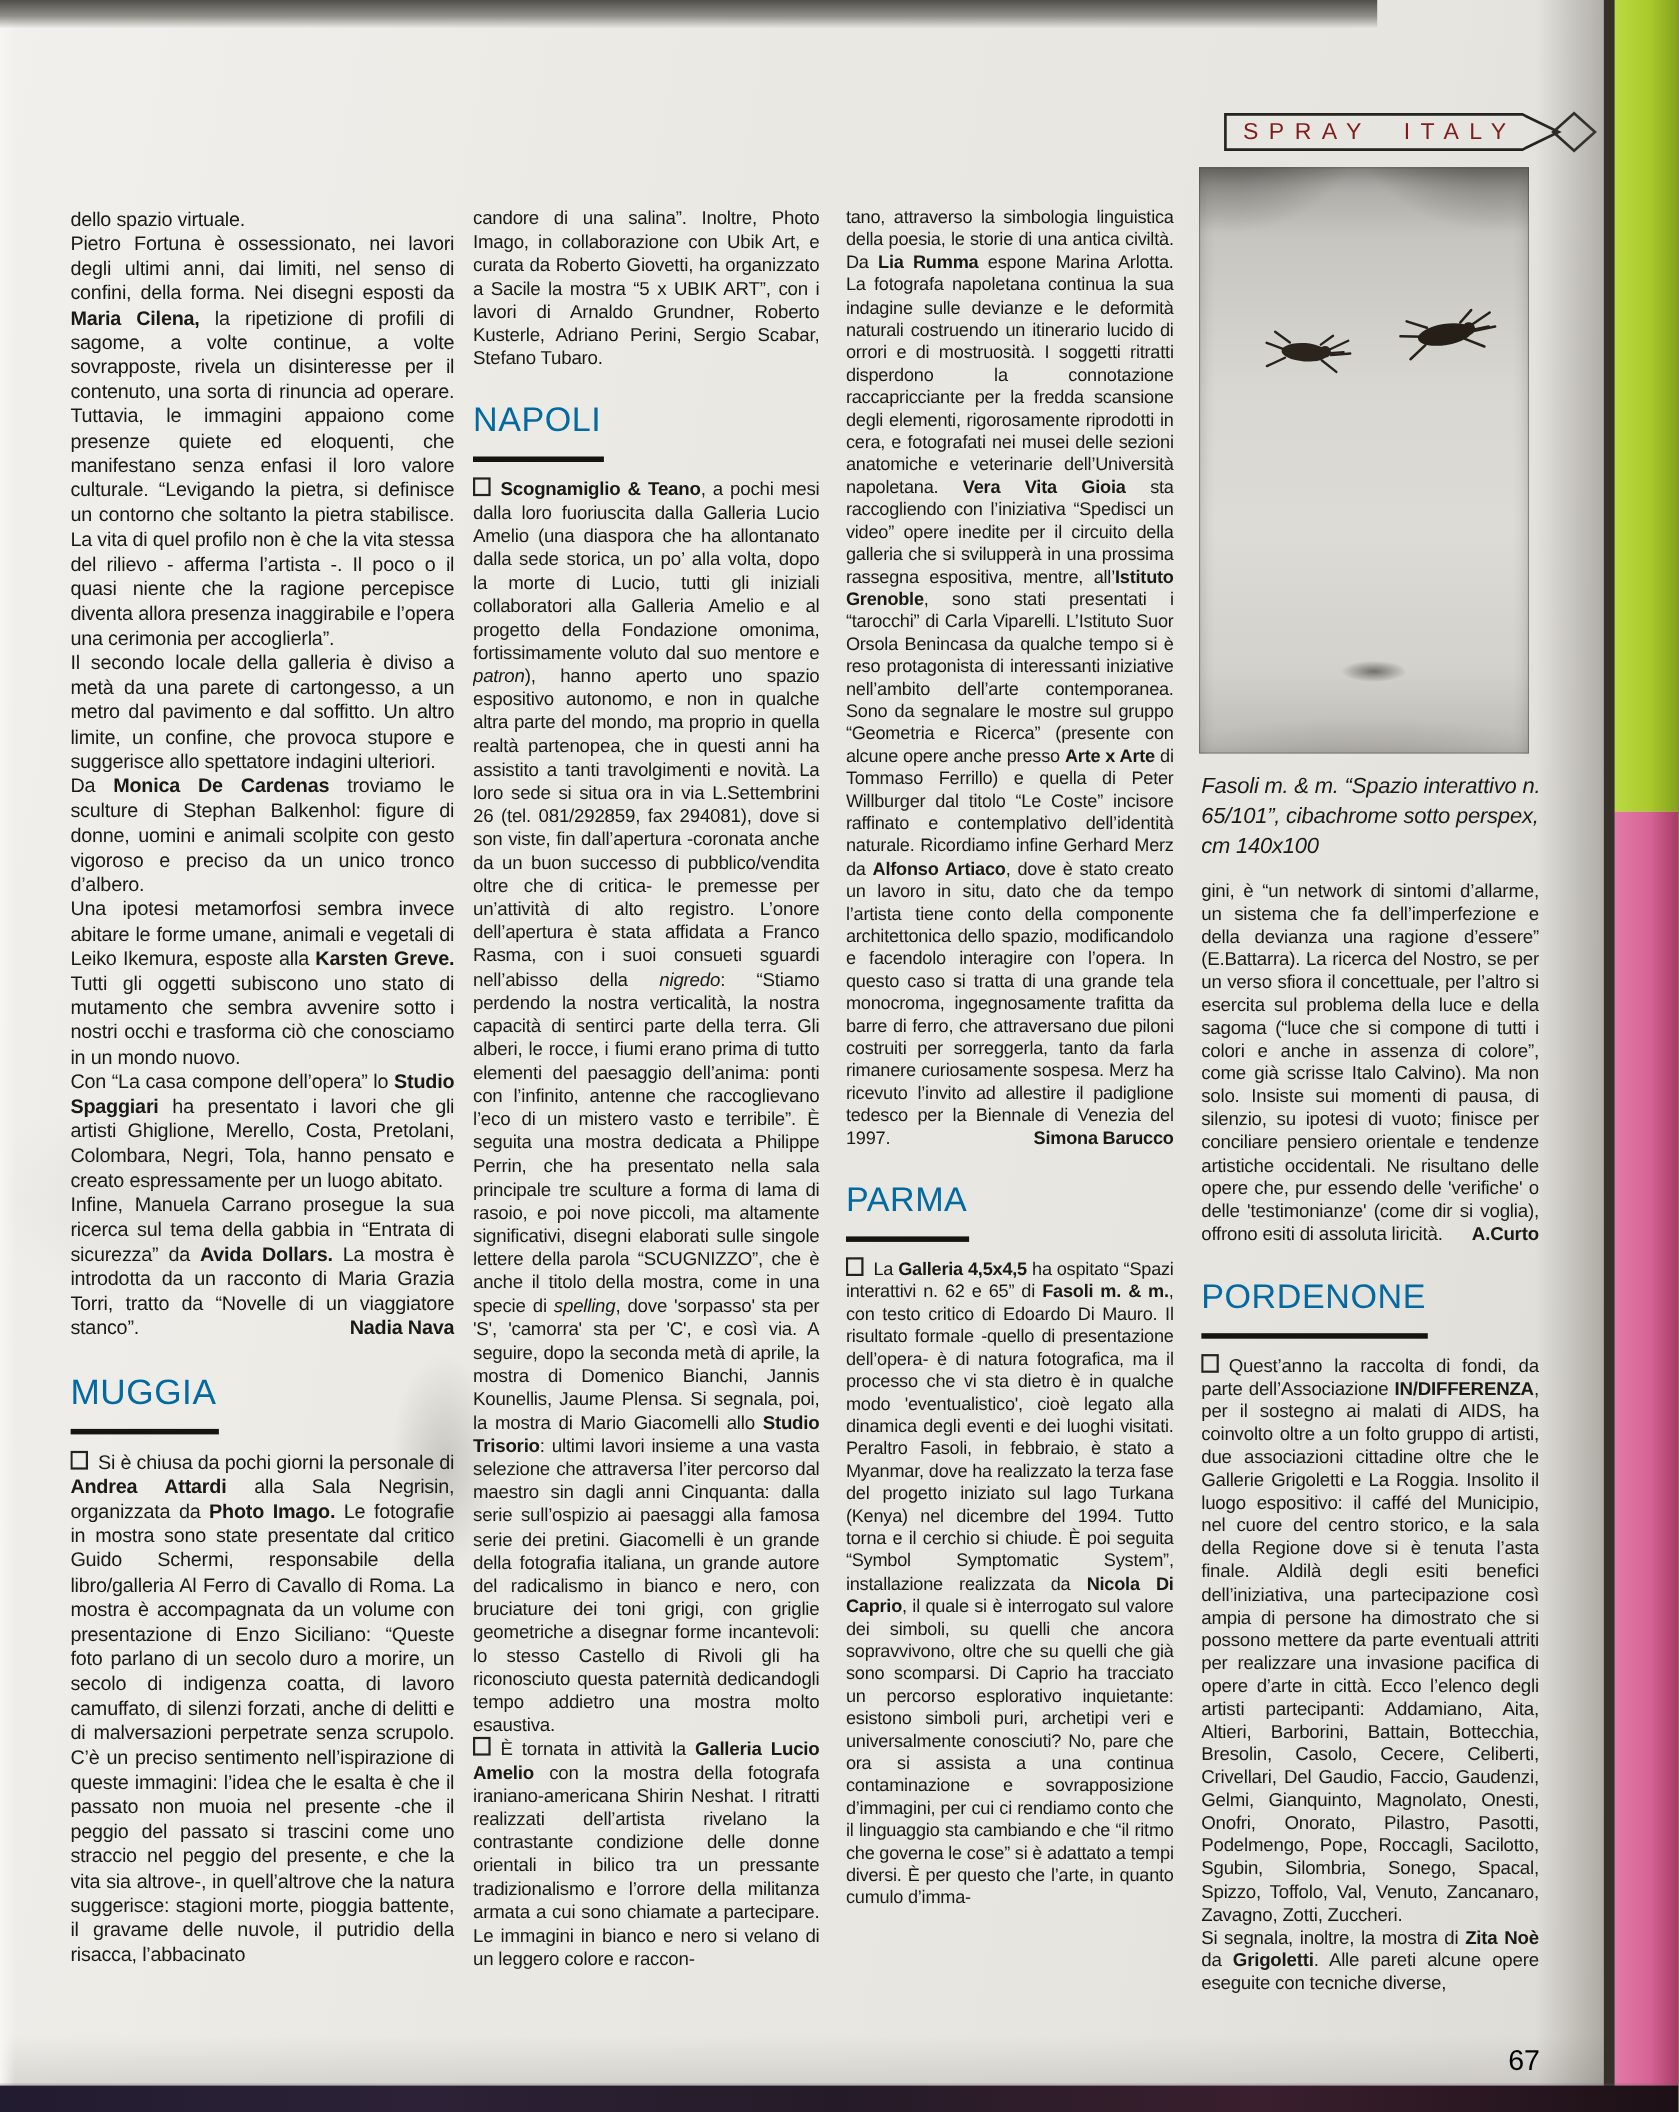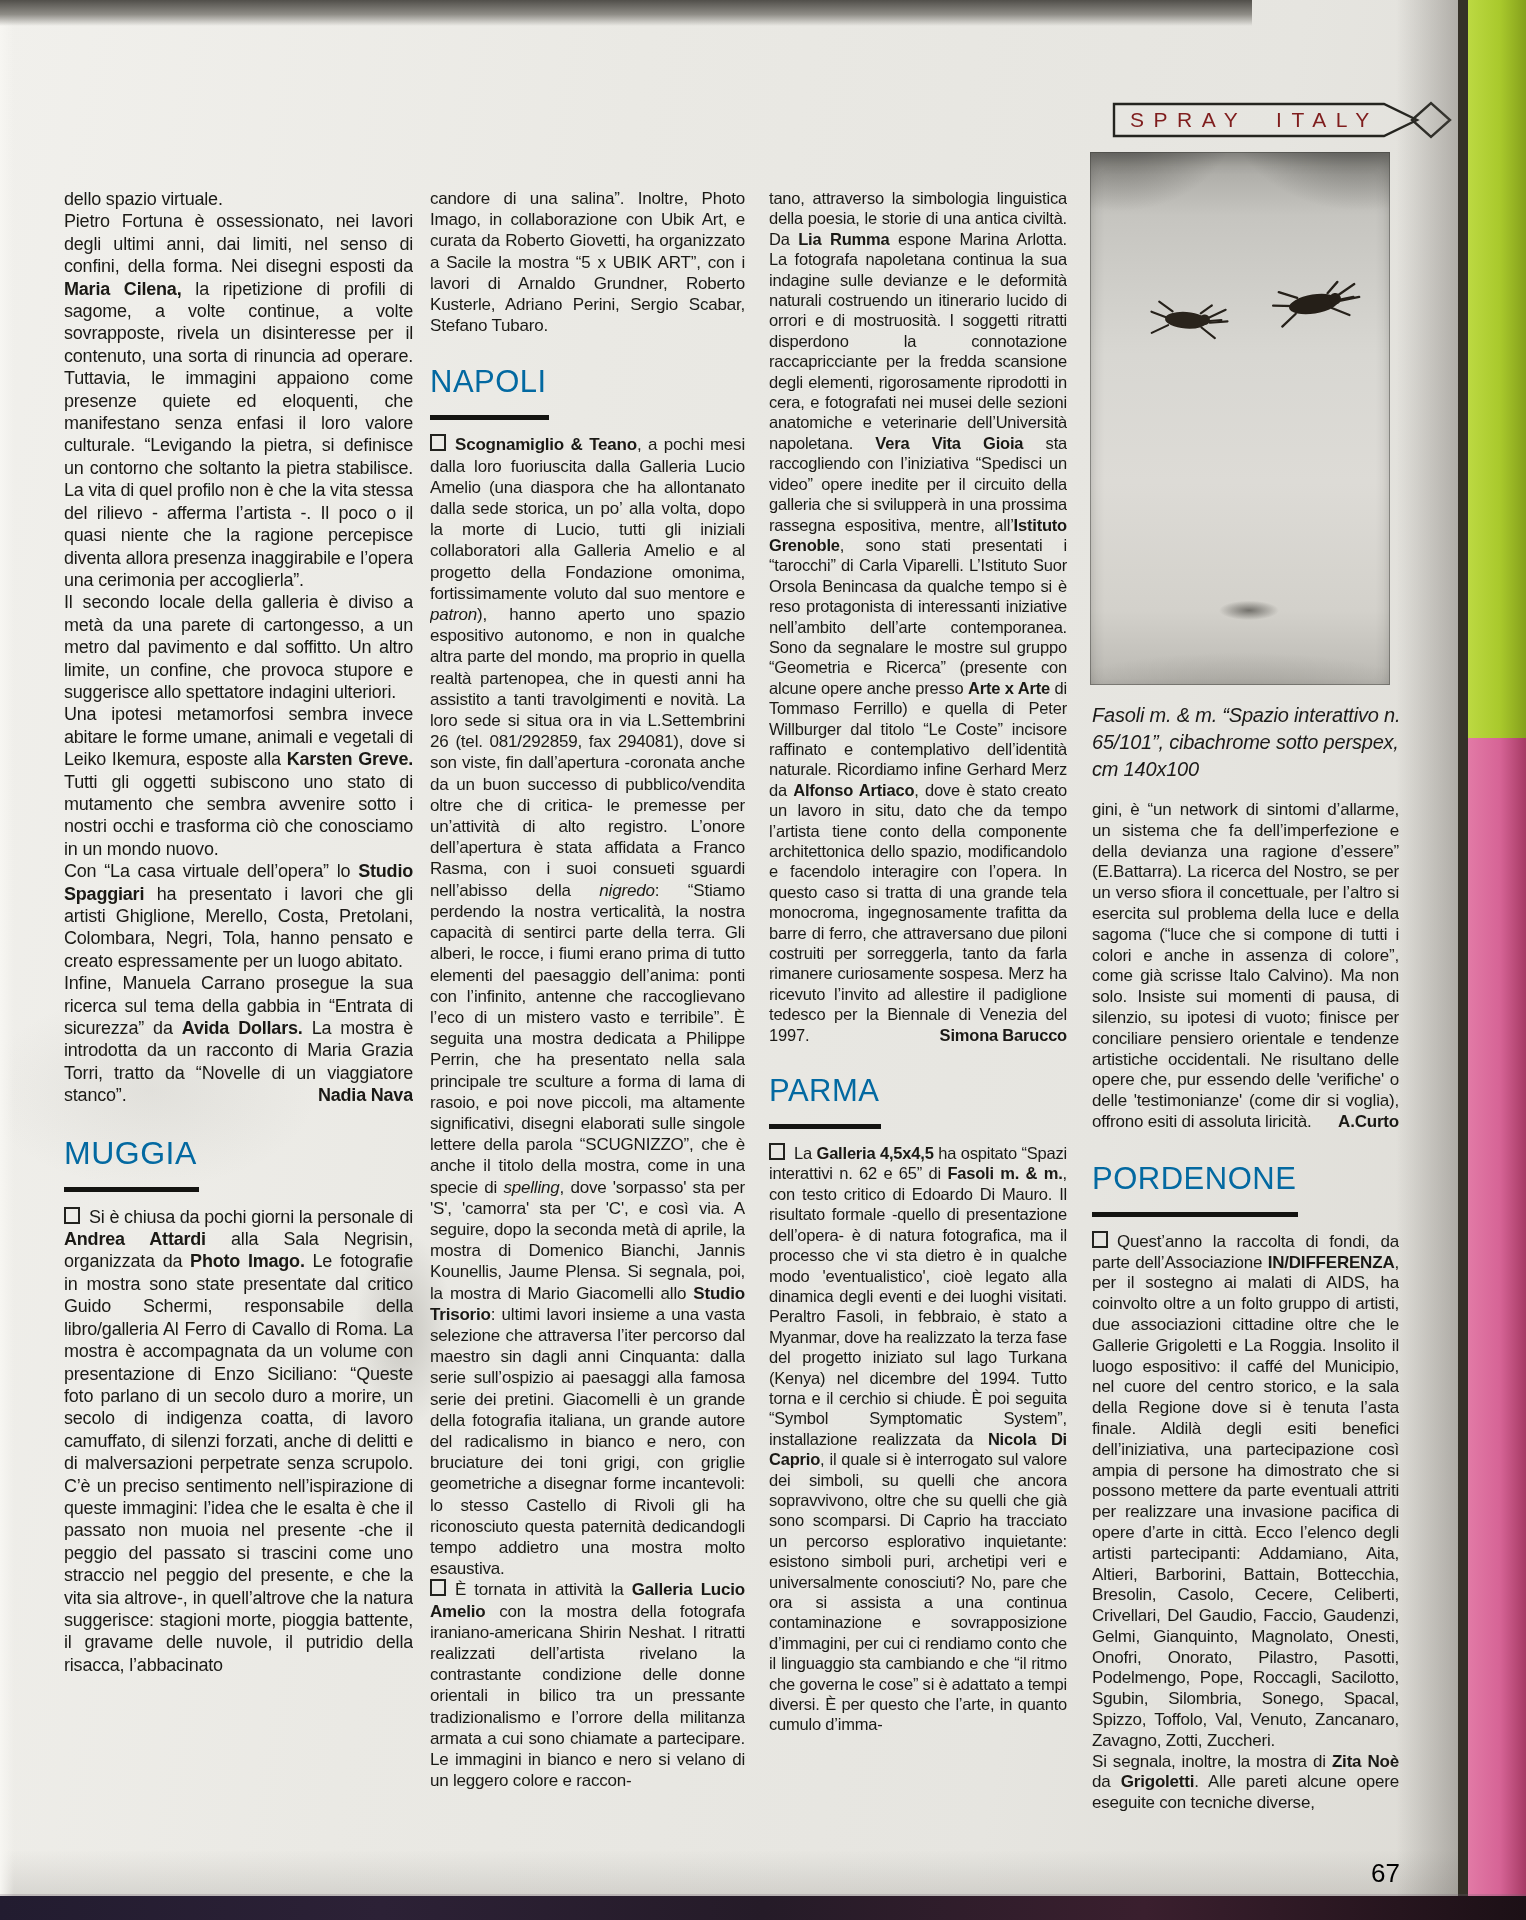--- a/index.html
+++ b/index.html
@@ -116,22 +116,23 @@
       <ellipse cx="50" cy="23" rx="26" ry="10" fill="#251f18"></ellipse>
       <circle cx="73" cy="21" r="6" fill="#251f18"></circle>
     </svg>
   </div>
   <div class="caption">Fasoli m. &amp; m. “Spazio interattivo n. 65/101”, cibachrome sotto perspex, cm 140x100</div>
 
   <div class="col col1">
       <p class="para"><span>dello spazio virtuale.</span></p>
       <p class="para"><span>Pietro Fortuna è ossessionato, nei lavori degli ultimi anni, dai limiti, nel senso di confini, della forma. Nei disegni esposti da </span><span class="b">Maria Cilena,</span><span> la ripetizione di profili di sagome, a volte continue, a volte sovrapposte, rivela un disinteresse per il contenuto, una sorta di rinuncia ad operare. Tuttavia, le immagini appaiono come presenze quiete ed eloquenti, che manifestano senza enfasi il loro valore culturale. “Levigando la pietra, si definisce un contorno che soltanto la pietra stabilisce. La vita di quel profilo non è che la vita stessa del rilievo - afferma l’artista -. Il poco o il quasi niente che la ragione percepisce diventa allora presenza inaggirabile e l’opera una cerimonia per accoglierla”.</span></p>
       <p class="para"><span>Il secondo locale della galleria è diviso a metà da una parete di cartongesso, a un metro dal pavimento e dal soffitto. Un altro limite, un confine, che provoca stupore e suggerisce allo spettatore indagini ulteriori.</span></p>
+      <p class="para"><span>Da </span><span class="b">Monica De Cardenas</span><span> troviamo le sculture di Stephan Balkenhol: figure di donne, uomini e animali scolpite con gesto vigoroso e preciso da un unico tronco d’albero.</span></p>
       <p class="para"><span>Una ipotesi metamorfosi sembra invece abitare le forme umane, animali e vegetali di Leiko Ikemura, esposte alla </span><span class="b">Karsten Greve.</span><span> Tutti gli oggetti subiscono uno stato di mutamento che sembra avvenire sotto i nostri occhi e trasforma ciò che conosciamo in un mondo nuovo.</span></p>
-      <p class="para"><span>Con “La casa virtuale dell’opera” lo </span><span class="b">Studio Spaggiari</span><span> ha presentato i lavori che gli artisti Ghiglione, Merello, Costa, Pretolani, Colombara, Negri, Tola, hanno pensato e creato espressamente per un luogo abitato.</span></p>
+      <p class="para"><span>Con “La casa compone dell’opera” lo </span><span class="b">Studio Spaggiari</span><span> ha presentato i lavori che gli artisti Ghiglione, Merello, Costa, Pretolani, Colombara, Negri, Tola, hanno pensato e creato espressamente per un luogo abitato.</span></p>
       <p class="para"><span>Infine, Manuela Carrano prosegue la sua ricerca sul tema della gabbia in “Entrata di sicurezza” da </span><span class="b">Avida Dollars.</span><span> La mostra è introdotta da un racconto di Maria Grazia Torri, tratto da “Novelle di un viaggiatore stanco”.</span><span class="sig">Nadia Nava</span></p>
       <div class="head"><span class="head-in">MUGGIA</span></div>
       <p class="para"><span class="sq"></span><span>Si è chiusa da pochi giorni la personale di </span><span class="b">Andrea Attardi</span><span> alla Sala Negrisin, organizzata da </span><span class="b">Photo Imago.</span><span> Le fotografie in mostra sono state presentate dal critico Guido Schermi, responsabile della libro/galleria Al Ferro di Cavallo di Roma. La mostra è accompagnata da un volume con presentazione di Enzo Siciliano: “Queste foto parlano di un secolo duro a morire, un secolo di indigenza coatta, di lavoro camuffato, di silenzi forzati, anche di delitti e di malversazioni perpetrate senza scrupolo. C’è un preciso sentimento nell’ispirazione di queste immagini: l’idea che le esalta è che il passato non muoia nel presente -che il peggio del passato si trascini come uno straccio nel peggio del presente, e che la vita sia altrove-, in quell’altrove che la natura suggerisce: stagioni morte, pioggia battente, il gravame delle nuvole, il putridio della risacca, l’abbacinato</span></p>
     </div>
   <div class="col col2">
       <p class="para"><span>candore di una salina”. Inoltre, Photo Imago, in collaborazione con Ubik Art, e curata da Roberto Giovetti, ha organizzato a Sacile la mostra “5 x UBIK ART”, con i lavori di Arnaldo Grundner, Roberto Kusterle, Adriano Perini, Sergio Scabar, Stefano Tubaro.</span></p>
       <div class="head"><span class="head-in">NAPOLI</span></div>
       <p class="para"><span class="sq"></span><span class="b">Scognamiglio &amp; Teano</span><span>, a pochi mesi dalla loro fuoriuscita dalla Galleria Lucio Amelio (una diaspora che ha allontanato dalla sede storica, un po’ alla volta, dopo la morte di Lucio, tutti gli iniziali collaboratori alla Galleria Amelio e al progetto della Fondazione omonima, fortissimamente voluto dal suo mentore e </span><span class="i">patron</span><span>), hanno aperto uno spazio espositivo autonomo, e non in qualche altra parte del mondo, ma proprio in quella realtà partenopea, che in questi anni ha assistito a tanti travolgimenti e novità. La loro sede si situa ora in via L.Settembrini 26 (tel. 081/292859, fax 294081), dove si son viste, fin dall’apertura -coronata anche da un buon successo di pubblico/vendita oltre che di critica- le premesse per un’attività di alto registro. L’onore dell’apertura è stata affidata a Franco Rasma, con i suoi consueti sguardi nell’abisso della </span><span class="i">nigredo</span><span>: “Stiamo perdendo la nostra verticalità, la nostra capacità di sentirci parte della terra. Gli alberi, le rocce, i fiumi erano prima di tutto elementi del paesaggio dell’anima: ponti con l’infinito, antenne che raccoglievano l’eco di un mistero vasto e terribile”. È seguita una mostra dedicata a Philippe Perrin, che ha presentato nella sala principale tre sculture a forma di lama di rasoio, e poi nove piccoli, ma altamente significativi, disegni elaborati sulle singole lettere della parola “SCUGNIZZO”, che è anche il titolo della mostra, come in una specie di </span><span class="i">spelling</span><span>, dove 'sorpasso' sta per 'S', 'camorra' sta per 'C', e così via. A seguire, dopo la seconda metà di aprile, la mostra di Domenico Bianchi, Jannis Kounellis, Jaume Plensa. Si segnala, poi, la mostra di Mario Giacomelli allo </span><span class="b">Studio Trisorio</span><span>: ultimi lavori insieme a una vasta selezione che attraversa l’iter percorso dal maestro sin dagli anni Cinquanta: dalla serie sull’ospizio ai paesaggi alla famosa serie dei pretini. Giacomelli è un grande della fotografia italiana, un grande autore del radicalismo in bianco e nero, con bruciature dei toni grigi, con griglie geometriche a disegnar forme incantevoli: lo stesso Castello di Rivoli gli ha riconosciuto questa paternità dedicandogli tempo addietro una mostra molto esaustiva.</span></p>
       <p class="para gap"><span class="sq"></span><span>È tornata in attività la </span><span class="b">Galleria Lucio Amelio</span><span> con la mostra della fotografa iraniano-americana Shirin Neshat. I ritratti realizzati dell’artista rivelano la contrastante condizione delle donne orientali in bilico tra un pressante tradizionalismo e l’orrore della militanza armata a cui sono chiamate a partecipare. Le immagini in bianco e nero si velano di un leggero colore e raccon-</span></p>
     </div>

